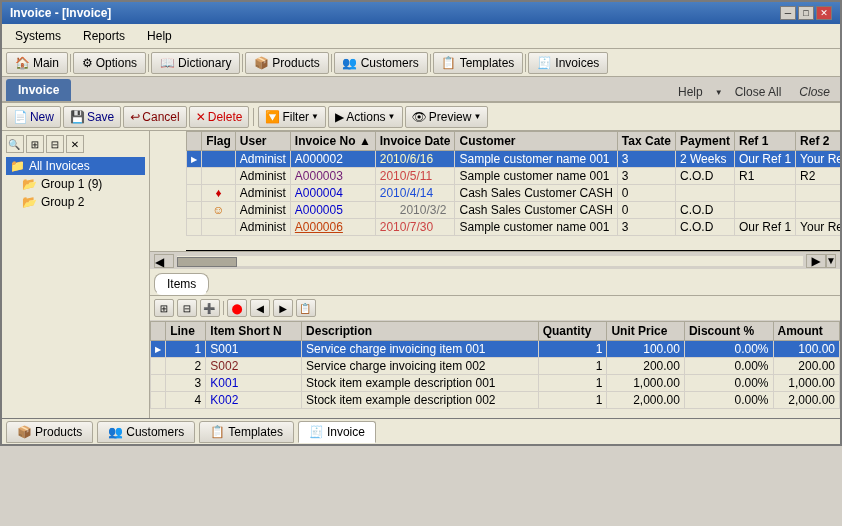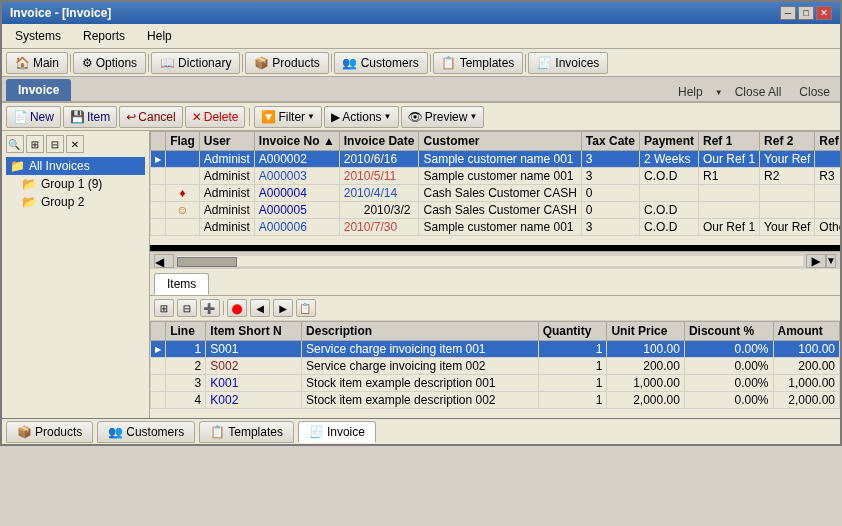--- a/index.html
+++ b/index.html
@@ -43,34 +43,34 @@
     
     .sidebar { width: 148px; background: #ece9d8; border-right: 1px solid #aca899; padding: 4px; overflow-y: auto; flex-shrink: 0; }
     .sidebar-item { padding: 2px 4px; cursor: pointer; display: flex; align-items: center; gap: 4px; }
     .sidebar-item.selected { background: #316ac5; color: white; }
     .sidebar-group { padding: 2px 4px 2px 16px; cursor: pointer; display: flex; align-items: center; gap: 4px; }
 
     
     .right-panel { flex: 1; display: flex; flex-direction: column; overflow: hidden; }
 
     
-    .table-container { flex: 1; overflow: auto; border-bottom: 6px solid #000000; min-height: 120px; max-height: 160px; }
+    .table-container { flex: 1; overflow: auto; border-bottom: 1px solid #000000; min-height: 120px; max-height: 160px; margin-left: 36px; }
     table { border-collapse: collapse; width: 100%; }
     th { background: #d4d0c8; border: 1px solid #aca899; padding: 2px 4px; text-align: left; white-space: nowrap; font-weight: bold; position: sticky; top: 0; }
     td { border: 1px solid #d4d0c8; padding: 1px 4px; white-space: nowrap; }
     tr.selected td { background: #316ac5; color: white; }
 
     
     .h-scroll { height: 18px; background: #d4d0c8; border-top: 1px solid #aca899; display: flex; align-items: center; padding: 0 4px; }
 
     
     .tabs-area { background: #ece9d8; }
     .tab-bar { display: flex; padding: 4px 4px 0 4px; border-bottom: 1px solid #aca899; }
     .tab { padding: 3px 12px; border: 1px solid #aca899; border-bottom: none; background: #d4d0c8; cursor: pointer; border-radius: 3px 3px 0 0; margin-right: 2px; }
-    .tab.active { background: white; border-bottom: 1px solid white; z-index: 1; }
+    .tab.active { background: white; border-bottom: 1px solid white; z-index: 1; border-radius: 8px; }
 
     
     .items-toolbar { padding: 3px 4px; display: flex; align-items: center; gap: 3px; border-bottom: 1px solid #d4d0c8; background: #ece9d8; }
     .items-toolbar-btn { width: 20px; height: 18px; border: 1px solid #aca899; background: linear-gradient(to bottom, #f5f3ee, #dbd8cf); display: flex; align-items: center; justify-content: center; cursor: pointer; font-size: 10px; border-radius: 2px; }
 
     
     .items-table-container { flex: 1; overflow: auto; }
     .items-table { border-collapse: collapse; width: 100%; }
     .items-table th { background: #d4d0c8; border: 1px solid #aca899; padding: 2px 4px; text-align: left; font-weight: bold; position: sticky; top: 0; }
     .items-table td { border: 1px solid #d4d0c8; padding: 1px 4px; white-space: nowrap; }
@@ -145,32 +145,32 @@
   <div class="invoice-tab-bar">
     <div style="display:flex; align-items:flex-end;">
       <div class="invoice-tab">Invoice</div>
     </div>
     <div class="invoice-tab-controls">
       <span class="help-btn">Help</span>
       <span style="font-size:8px;">▼</span>
       <span class="close-all-btn">
         <span>Close All</span>
       </span>
-      <span style="cursor:pointer; padding: 2px 6px;">Close</span>
+      <span style="cursor:pointer; padding: 2px 6px; font-style: italic;">Close</span>
     </div>
   </div>
 
   <div class="invoice-toolbar">
     <button class="inv-btn primary">
       <span>📄</span>
       <span>New</span>
     </button>
     <button class="inv-btn primary">
       <span>💾</span>
-      <span>Item</span>
+      <span>Save</span>
     </button>
     <button class="inv-btn cancel">
       <span>↩</span>
       <span>Cancel</span>
     </button>
     <button class="inv-btn delete">
       <span style="color:#cc0000;">✕</span>
       <span>Delete</span>
     </button>
     <div style="width:1px;height:18px;background:#aca899;margin:0 2px;"></div>
@@ -248,21 +248,21 @@
                 <td>3</td>
                 <td>2 Weeks</td>
                 <td>Our Ref 1</td>
                 <td>Your Ref</td>
                 <td></td>
               </tr>
               <tr>
                 <td style="text-align: center; font-size: 8px;"></td>
                 <td style="text-align: center;"></td>
                 <td>Administ</td>
-                <td style="color: #1d4ed8;">A000003</td>
+                <td style="color: #701a75;">A000003</td>
                 <td style="color: rgb(204, 68, 68);">2010/5/11</td>
                 <td>Sample customer name 001</td>
                 <td>3</td>
                 <td>C.O.D</td>
                 <td>R1</td>
                 <td>R2</td>
                 <td>R3</td>
               </tr>
               <tr>
                 <td style="text-align: center; font-size: 8px;"></td>
@@ -275,33 +275,33 @@
                 <td></td>
                 <td></td>
                 <td></td>
                 <td></td>
               </tr>
               <tr>
                 <td style="text-align: center; font-size: 8px;"></td>
                 <td style="text-align: center; color: rgb(204, 102, 0);">☺</td>
                 <td>Administ</td>
                 <td style="color: rgb(0, 0, 204);">A000005</td>
-                <td style="color: #000000; padding-left: 24px;">2010/3/2</td>
+                <td style="color: #737373; padding-left: 24px;">2010/3/2</td>
                 <td>Cash Sales Customer CASH</td>
                 <td>0</td>
                 <td>C.O.D</td>
                 <td></td>
                 <td></td>
                 <td></td>
               </tr>
               <tr>
                 <td style="text-align: center; font-size: 8px;"></td>
                 <td style="text-align: center;"></td>
                 <td>Administ</td>
-                <td style="color: #1d4ed8;">A000006</td>
+                <td style="color: #c2410c; text-decoration: underline;">A000006</td>
                 <td style="color: rgb(204, 68, 68);">2010/7/30</td>
                 <td>Sample customer name 001</td>
                 <td>3</td>
                 <td>C.O.D</td>
                 <td>Our Ref 1</td>
                 <td>Your Ref</td>
                 <td>Other Re</td>
               </tr>
             </tbody>
         </table>

